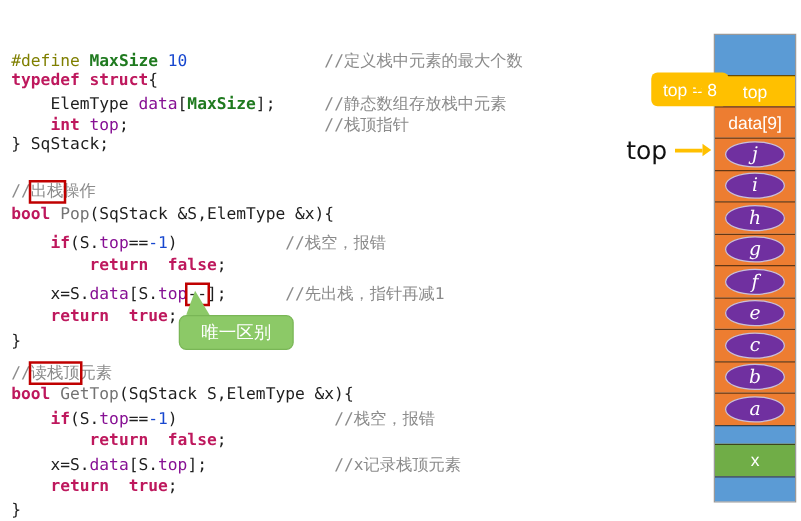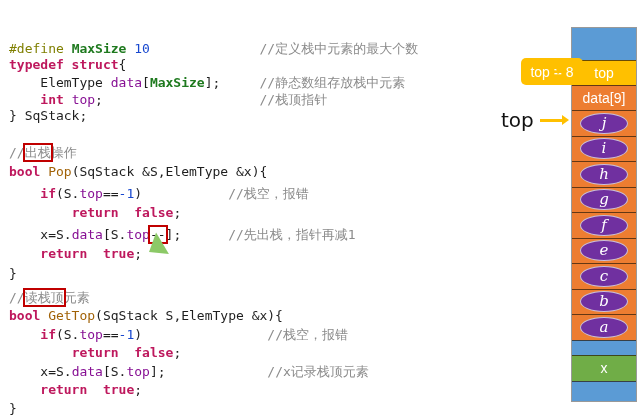--- a/index.html
+++ b/index.html
@@ -9,21 +9,21 @@
   
   .code-area{position:absolute;left:9px;top:0;width:470px;height:417px;
              font-family:"DejaVu Sans Mono",monospace;font-size:13px;}
   .code-block{position:absolute;left:0;white-space:pre;}
   .code-line{white-space:pre;display:block;}
   .tok-pre{color:#7f7f00;}
   .tok-macro{color:#1f7a1f;font-weight:bold;}
   .tok-num{color:#1747cf;}
   .tok-kw{color:#be185d;font-weight:bold;}
   .tok-field{color:#871094;}
-  .tok-fn{color:#a16207;}
+  .tok-fn{color:#737373;}
   .tok-comment{color:#8b8b8b;}
   .tok-plain{color:#1e1e1e;}
   .tok-redbox{outline:2px solid #c00000;}
 
   
   .green-callout{position:absolute;left:143px;top:252px;width:90px;height:26px;
                  border-radius:6px;display:flex;align-items:center;justify-content:center;
                  color:#fff;font-size:14px;}
   .green-callout-pointer{position:absolute;left:150px;top:233px;width:0;height:0;
                  border-left:5px solid transparent;border-right:15px solid transparent;
@@ -65,20 +65,23 @@
 
 <div class="stage">
 
   <div class="code-area">
       <div class="code-block" style="top: 40px;"><div class="code-line" style="height: 17px;"><span class="tok-pre">#define </span><span class="tok-macro">MaxSize </span><span class="tok-num">10</span><span class="tok-plain">              </span><span class="tok-comment">//定义栈中元素的最大个数</span></div><div class="code-line" style="height: 17px;"><span class="tok-kw">typedef struct</span><span class="tok-plain">{</span></div><div class="code-line" style="height: 17px;"><span class="tok-plain">    ElemType </span><span class="tok-field">data</span><span class="tok-plain">[</span><span class="tok-macro">MaxSize</span><span class="tok-plain">];</span><span class="tok-plain">     </span><span class="tok-comment">//静态数组存放栈中元素</span></div><div class="code-line" style="height: 17px;"><span class="tok-plain">    </span><span class="tok-kw">int </span><span class="tok-field">top</span><span class="tok-plain">;</span><span class="tok-plain">                    </span><span class="tok-comment">//栈顶指针</span></div><div class="code-line" style="height: 17px;"><span class="tok-plain">} SqStack;</span></div></div>
       <div class="code-block" style="top: 144px;"><div class="code-line" style="height: 20.4px;"><span class="tok-comment">//</span><span class="tok-comment tok-redbox">出栈</span><span class="tok-comment">操作</span></div><div class="code-line" style="height: 20.4px;"><span class="tok-kw">bool </span><span class="tok-fn">Pop</span><span class="tok-plain">(SqStack &amp;S,ElemType &amp;x){</span></div><div class="code-line" style="height: 20.4px;"><span class="tok-plain">    </span><span class="tok-kw">if</span><span class="tok-plain">(S.</span><span class="tok-field">top</span><span class="tok-plain">==</span><span class="tok-num">-1</span><span class="tok-plain">)</span><span class="tok-plain">           </span><span class="tok-comment">//栈空，报错</span></div><div class="code-line" style="height: 20.4px;"><span class="tok-plain">        </span><span class="tok-kw">return  false</span><span class="tok-plain">;</span></div><div class="code-line" style="height: 20.4px;"><span class="tok-plain">    x=S.</span><span class="tok-field">data</span><span class="tok-plain">[S.</span><span class="tok-field">top</span><span class="tok-plain tok-redbox">--</span><span class="tok-plain">];</span><span class="tok-plain">      </span><span class="tok-comment">//先出栈，指针再减1</span></div><div class="code-line" style="height: 20.4px;"><span class="tok-plain">    </span><span class="tok-kw">return  true</span><span class="tok-plain">;</span></div><div class="code-line" style="height: 20.4px;"><span class="tok-plain">}</span></div></div>
       <div class="code-block" style="top: 289px;"><div class="code-line" style="height: 18.6px;"><span class="tok-comment">//</span><span class="tok-comment tok-redbox">读栈顶</span><span class="tok-comment">元素</span></div><div class="code-line" style="height: 18.6px;"><span class="tok-kw">bool </span><span class="tok-fn">GetTop</span><span class="tok-plain">(SqStack S,ElemType &amp;x){</span></div><div class="code-line" style="height: 18.6px;"><span class="tok-plain">    </span><span class="tok-kw">if</span><span class="tok-plain">(S.</span><span class="tok-field">top</span><span class="tok-plain">==</span><span class="tok-num">-1</span><span class="tok-plain">)</span><span class="tok-plain">                </span><span class="tok-comment">//栈空，报错</span></div><div class="code-line" style="height: 18.6px;"><span class="tok-plain">        </span><span class="tok-kw">return  false</span><span class="tok-plain">;</span></div><div class="code-line" style="height: 18.6px;"><span class="tok-plain">    x=S.</span><span class="tok-field">data</span><span class="tok-plain">[S.</span><span class="tok-field">top</span><span class="tok-plain">];</span><span class="tok-plain">             </span><span class="tok-comment">//x记录栈顶元素</span></div><div class="code-line" style="height: 18.6px;"><span class="tok-plain">    </span><span class="tok-kw">return  true</span><span class="tok-plain">;</span></div><div class="code-line" style="height: 18.6px;"><span class="tok-plain">}</span></div></div>
     </div>
 
   <div class="green-callout-pointer" style="border-bottom: 20px solid rgb(140, 201, 103);"></div>
+  <div class="green-callout" style="background: rgb(140, 201, 103); border: 1px solid rgb(121, 182, 86);">
+    <span>唯一区别</span>
+  </div>
 
   <div class="mem-col">
       <div class="mem-cell" style="height: 32px; background: rgb(91, 155, 213);"></div>
       <div class="mem-cell" style="height: 25px; background: rgb(255, 192, 0);">
         <span class="cell-label">top</span>
       </div>
       <div class="mem-cell" style="height: 25px; background: rgb(237, 125, 49);">
         <span class="cell-label">data[9]</span>
       </div>
       <div class="mem-cell" style="height: 25.5px; background: rgb(237, 125, 49);">

